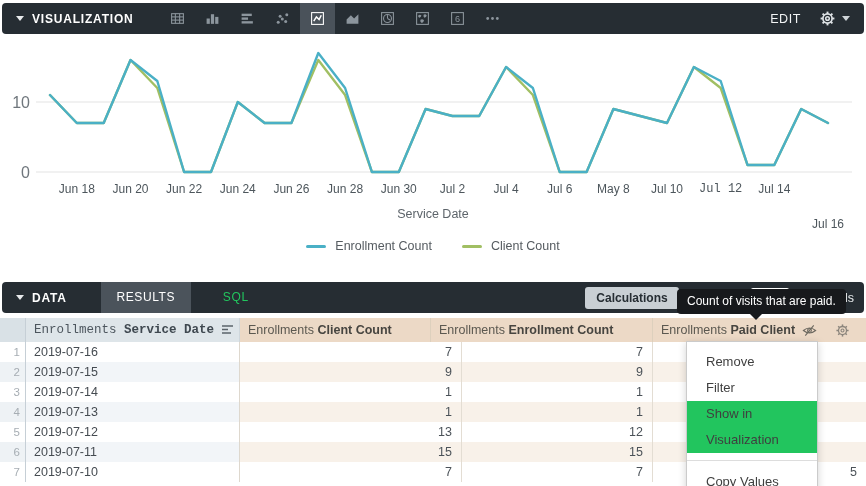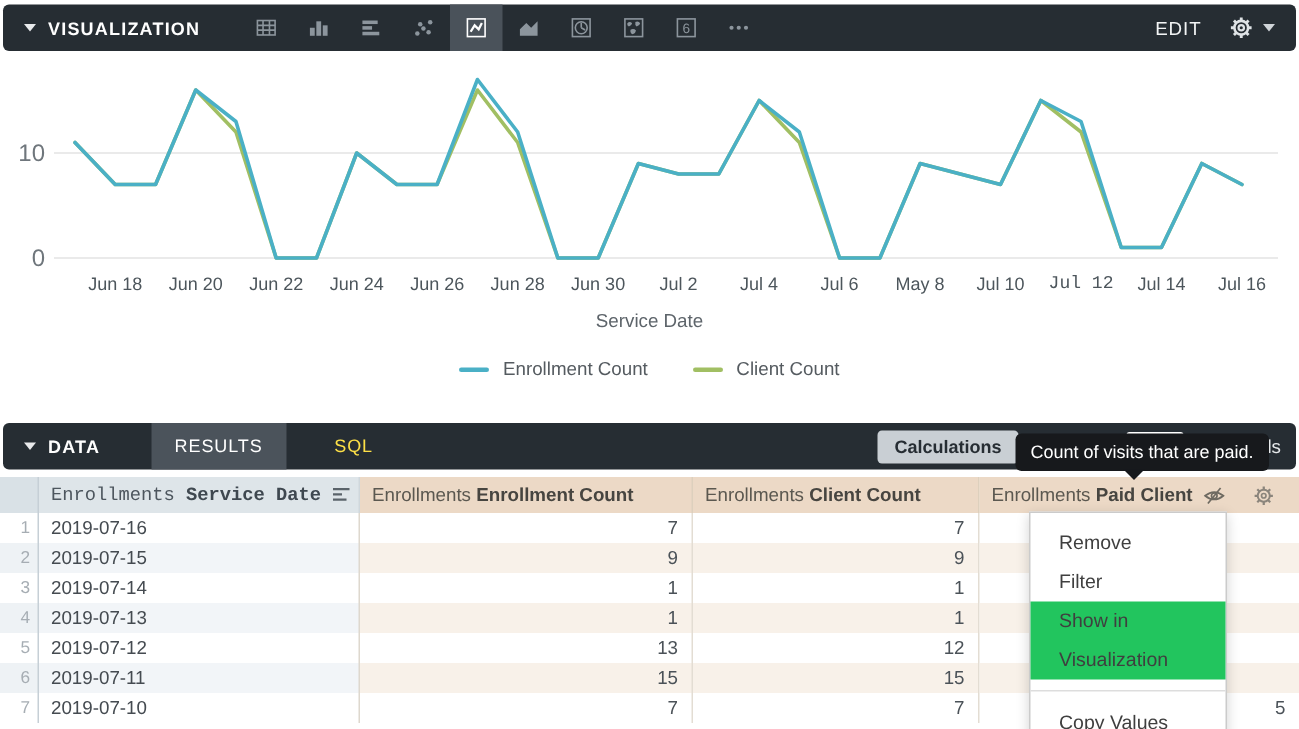--- a/index.html
+++ b/index.html
@@ -28,21 +28,21 @@
   .xtick { position:absolute; width:60px; text-align:center; font-size:12px; color:#4d565c; top:146px; }
   .axis-title { position:absolute; top:171px; left:0; width:866px; text-align:center;
                 font-size:12.5px; color:#5d646a; }
   .legend { position:absolute; top:203px; left:0; width:866px; display:flex; justify-content:center;
             gap:30px; align-items:center; }
   .legend-item { display:flex; align-items:center; gap:9px; font-size:12.5px; color:#555b60; }
   .legend-dash { width:20px; height:3px; border-radius:2px; }
 
   
   .tab { width:90px; text-align:center; font-size:12px; letter-spacing:.6px; line-height:31px;
-         cursor:pointer; color:#fde047; }
+         cursor:pointer; color:#22c55e; }
   .tab.active { background:#4b535b; color:#fff; }
   .tabs { display:flex; margin-left:34px; height:31px; }
   .data-controls { display:flex; align-items:center; gap:10px; padding-right:10px; }
   .calc-btn { background:#c9cfd4; color:#262d33; font-size:12px; font-weight:bold;
               padding:4px 11px; border-radius:3px; border:none; cursor:pointer; }
   .rowlimit-label { font-size:12px; color:#c3cad0; }
   .rowlimit-input { width:38px; height:19px; border:none; border-radius:2px; font-size:11px;
                     padding:0 4px; color:#333; background:#fff; font-family:inherit; }
   .checkbox { width:12px; height:12px; background:#fff; border:1px solid #9aa2aa; border-radius:2px; cursor:pointer; }
   .totals-label { font-size:12.5px; color:#e6e9eb; }
@@ -194,21 +194,21 @@
         <div class="xtick" style="left: 261.448px;">Jun 26</div>
         <div class="xtick" style="left: 315.103px;">Jun 28</div>
         <div class="xtick" style="left: 368.759px;">Jun 30</div>
         <div class="xtick" style="left: 422.414px;">Jul 2</div>
         <div class="xtick" style="left: 476.069px;">Jul 4</div>
         <div class="xtick" style="left: 529.724px;">Jul 6</div>
         <div class="xtick" style="left: 583.379px;">May 8</div>
         <div class="xtick" style="left: 637.034px;">Jul 10</div>
         <div class="xtick" style="left: 690.69px; font-family: Liberation Mono, monospace;">Jul 12</div>
         <div class="xtick" style="left: 744.345px;">Jul 14</div>
-        <div class="xtick" style="left: 798px;">Jul 16</div>
+        <div class="xtick" style="left: 798px; margin-top: 35px;">Jul 16</div>
       </div>
     <div class="axis-title">Service Date</div>
     <div class="legend" id="legend">
         <div class="legend-item">
           <span class="legend-dash" style="background:#4ab0c6"></span>
           <span>Enrollment Count</span>
         </div>
         <div class="legend-item">
           <span class="legend-dash" style="background:#a1bf63"></span>
           <span>Client Count</span>
@@ -245,22 +245,22 @@
               <g stroke="#5a636a" stroke-width="1.5">
                 <line x1="1" y1="2" x2="12" y2="2"></line>
                 <line x1="1" y1="5.5" x2="7" y2="5.5"></line>
                 <line x1="1" y1="9" x2="10" y2="9"></line>
               </g>
             </svg>
             <svg width="11" height="9" viewBox="0 0 11 9">
               <polyline points="1.5,2.5 5.5,6.5 9.5,2.5" fill="none" stroke="#5a636a" stroke-width="1.3"></polyline>
             </svg>
           </span></div>
+        <div class="th meas" style="width: 191px;"><span>Enrollments </span><span class="fname">Client Count</span></div>
         <div class="th meas" style="width: 222px;"><span>Enrollments </span><span class="fname">Enrollment Count</span></div>
-        <div class="th meas" style="width: 191px;"><span>Enrollments </span><span class="fname">Client Count</span></div>
         <div class="th meas last" style="width: 213px;"><span>Enrollments </span><span class="fname">Paid Client</span><span class="th-icons">
             <svg width="15" height="13" viewBox="0 0 16 13">
               <path d="M1.5,6.5 Q8,1.2 14.5,6.5 Q8,11.8 1.5,6.5 Z" fill="none" stroke="#6e6a61" stroke-width="1.2"></path>
               <circle cx="8" cy="6.5" r="2" fill="none" stroke="#6e6a61" stroke-width="1.2"></circle>
               <line x1="3.5" y1="12" x2="12.5" y2="1" stroke="#6e6a61" stroke-width="1.2"></line>
             </svg>
           </span><span class="hdr-gear"><svg width="15" height="15" viewBox="0 0 16 16">
               <g stroke="#8b857c" stroke-width="1.6">
                 <line x1="1.5" y1="8" x2="14.5" y2="8"></line>
                 <line x1="8" y1="1.5" x2="8" y2="14.5"></line>

